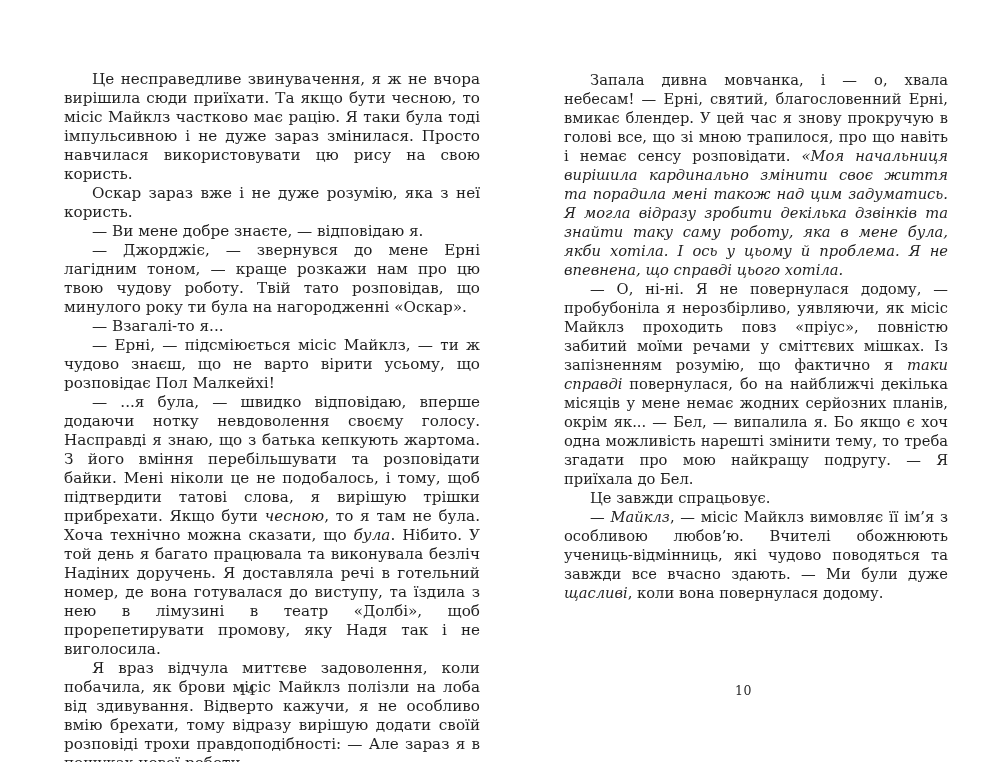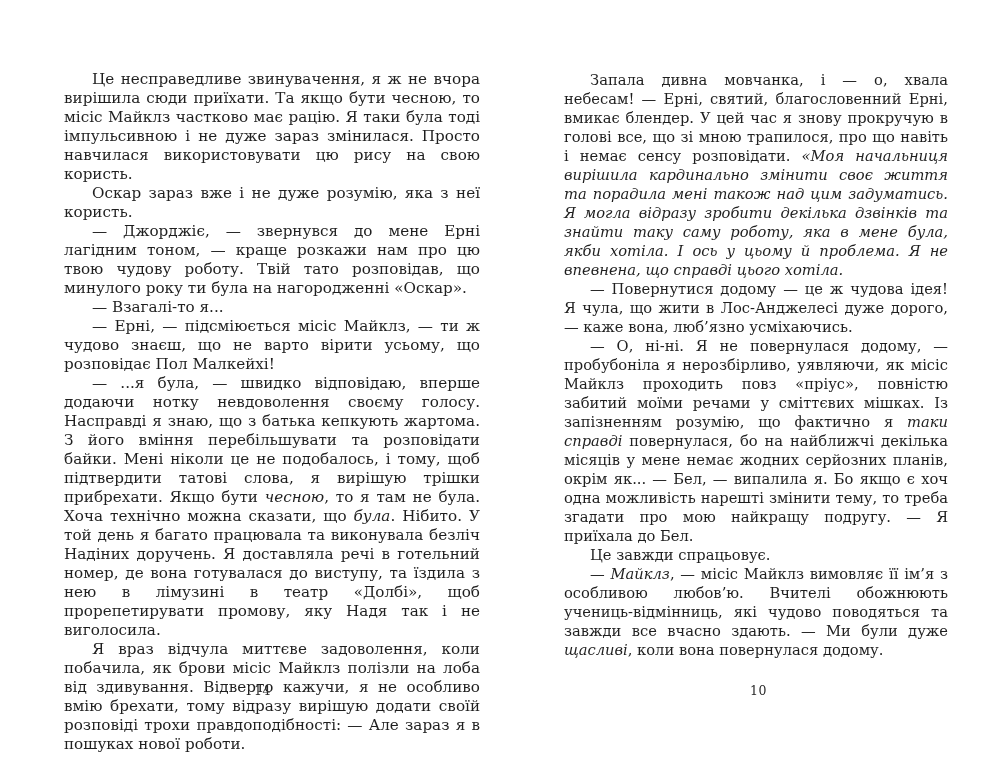--- a/index.html
+++ b/index.html
@@ -19,21 +19,20 @@
     position: absolute;
     inset: 0;
     background: #ffffff;
   }
   .page {
     position: absolute;
     top: 0;
     width: 495px;
     height: 762px;
     background: #ffffff;
-    padding-left: 30px;
   }
   .page-left  { left: 0; }
   .page-right { left: 496px; }
   .page-text {
     position: absolute;
     top: 70px;
     text-align: justify;
     text-rendering: optimizeLegibility;
   }
   .page-left .page-text {
@@ -67,33 +66,33 @@
 </style>
 </head>
 <body>
 
 <div class="spread">
 
   <section class="page page-left">
     <div class="page-text">
         <p>Це несправедливе звинувачення, я ж не вчора вирішила сюди приїхати. Та якщо бути чесною, то місіс Майклз частково має рацію. Я таки була тоді імпульсивною і не дуже зараз змінилася. Просто навчилася використовувати цю рису на свою користь.</p>
         <p>Оскар зараз вже і не дуже розумію, яка з неї користь.</p>
+        <p>— Ви мене добре знаєте, — відповідаю я.</p>
         <p>— Джорджіє, — звернувся до мене Ерні лагідним тоном, — краще розкажи нам про цю твою чудову роботу. Твій тато розповідав, що минулого року ти була на нагородженні «Оскар».</p>
         <p>— Взагалі-то я...</p>
         <p>— Ерні, — підсміюється місіс Майклз, — ти ж чудово знаєш, що не варто вірити усьому, що розповідає Пол Малкейхі!</p>
         <p>— ...я була, — швидко відповідаю, вперше додаючи нотку невдоволення своєму голосу. Насправді я знаю, що з батька кепкують жартома. З його вміння перебільшувати та розповідати байки. Мені ніколи це не подобалось, і тому, щоб підтвердити татові слова, я вирішую трішки прибрехати. Якщо бути <em>чесною</em>, то я там не була. Хоча технічно можна сказати, що <em>була</em>. Нібито. У той день я багато працювала та виконувала безліч Надіних доручень. Я доставляла речі в готельний номер, де вона готувалася до виступу, та їздила з нею в лімузині в театр «Долбі», щоб прорепетирувати промову, яку Надя так і не виголосила.</p>
         <p>Я враз відчула миттєве задоволення, коли побачила, як брови місіс Майклз полізли на лоба від здивування. Відверто кажучи, я не особливо вмію брехати, тому відразу вирішую додати своїй розповіді трохи правдоподібності: — Але зараз я в пошуках нової роботи.</p>
       </div>
     <div class="page-number">14</div>
   </section>
 
   <section class="page page-right">
     <div class="page-text">
         <p>Запала дивна мовчанка, і — о, хвала небесам! — Ерні, святий, благословенний Ерні, вмикає блендер. У цей час я знову прокручую в голові все, що зі мною трапилося, про що навіть і немає сенсу розповідати. <em>«Моя начальниця вирішила кардинально змінити своє життя та порадила мені також над цим задуматись. Я могла відразу зробити декілька дзвінків та знайти таку саму роботу, яка в мене була, якби хотіла. І ось у цьому й проблема. Я не впевнена, що справді цього хотіла.</em></p>
-        <p>— Повернутися додому — це ж чудова ідея! Я чула, що жити в Лос-Анджелесі дуже дорого, — каже вона, люб’язно усміхаючись.</p>
         <p>— О, ні-ні. Я не повернулася додому, — пробубоніла я нерозбірливо, уявляючи, як місіс Майклз проходить повз «пріус», повністю забитий моїми речами у сміттєвих мішках. Із запізненням розумію, що фактично я <em>таки справді</em> повернулася, бо на найближчі декілька місяців у мене немає жодних серйозних планів, окрім як... — Бел, — випалила я. Бо якщо є хоч одна можливість нарешті змінити тему, то треба згадати про мою найкращу подругу. — Я приїхала до Бел.</p>
         <p>Це завжди спрацьовує.</p>
         <p>— <em>Майклз</em>, — місіс Майклз вимовляє її ім’я з особливою любов’ю. Вчителі обожнюють учениць-відмінниць, які чудово поводяться та завжди все вчасно здають. — Ми були дуже <em>щасливі</em>, коли вона повернулася додому.</p>
       </div>
     <div class="page-number">10</div>
   </section>
 
 </div>
 
 </body></html>

